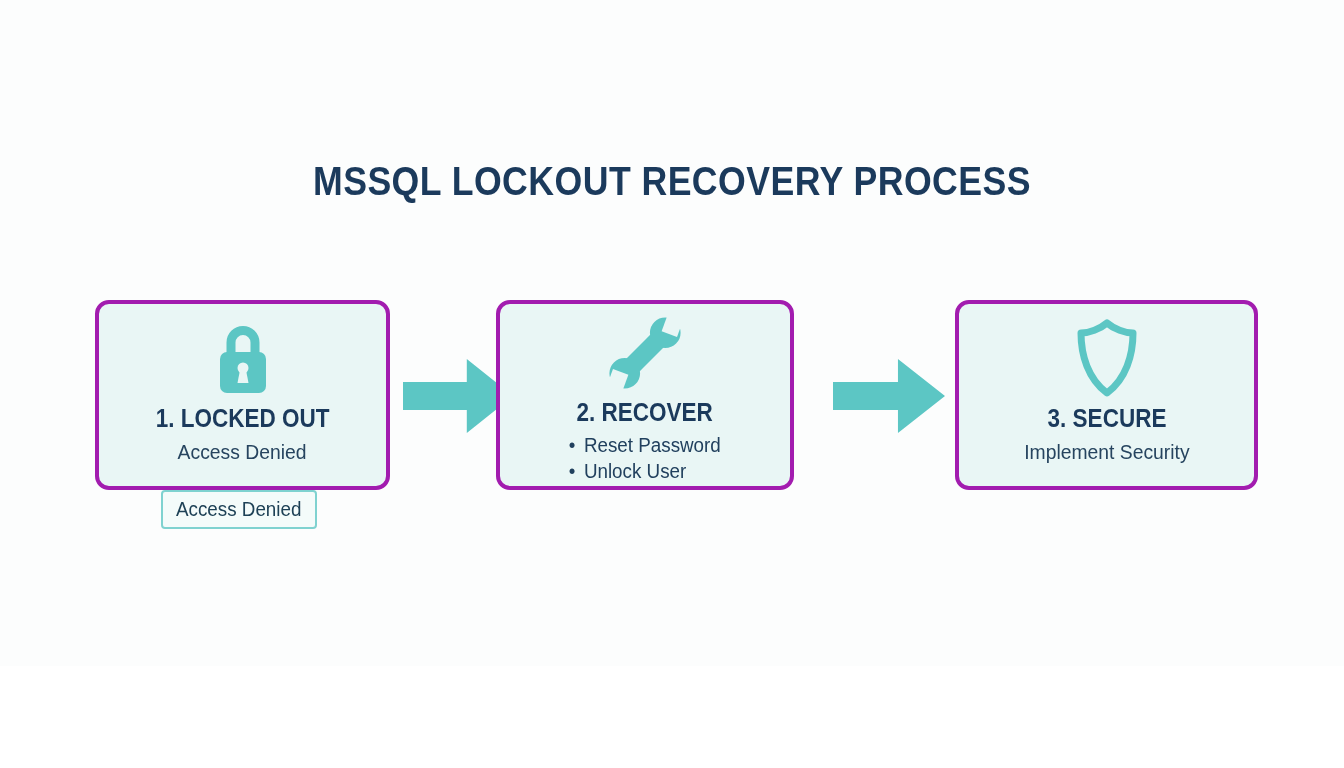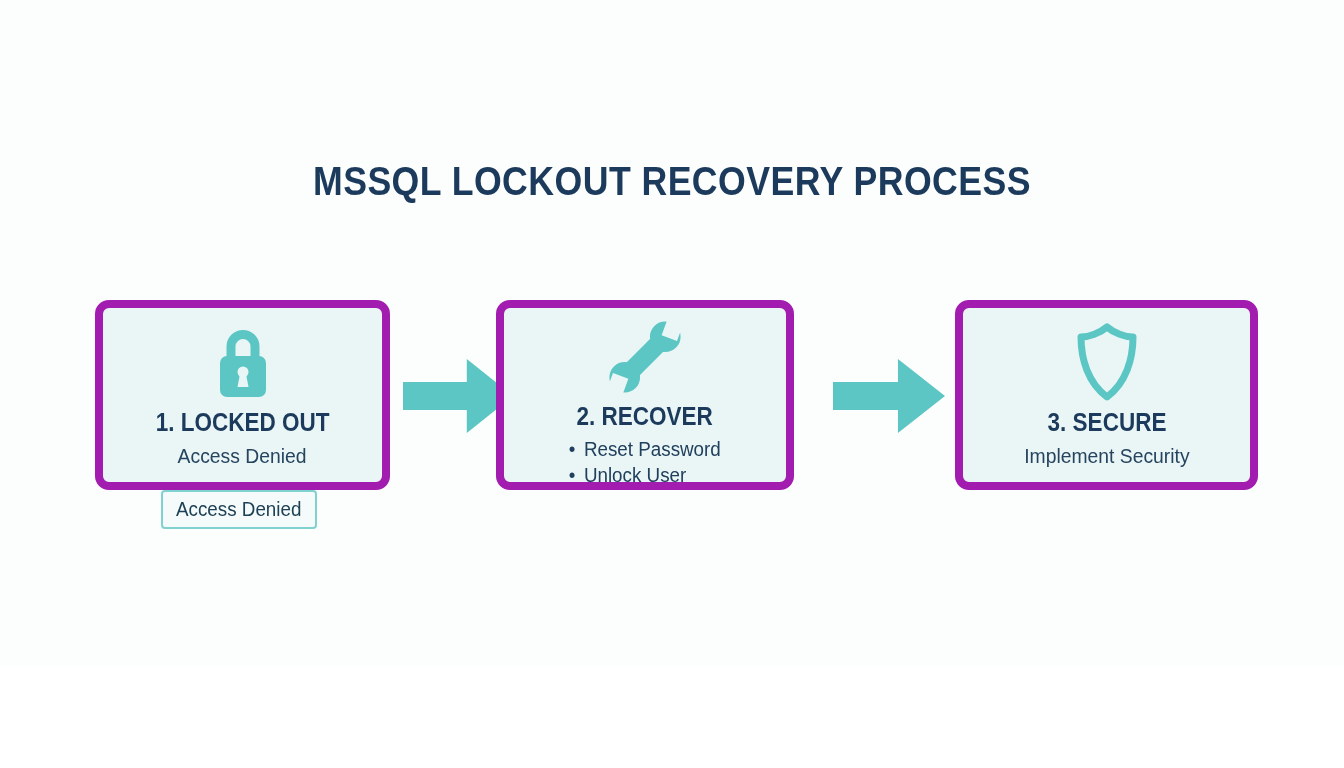--- a/index.html
+++ b/index.html
@@ -19,21 +19,21 @@
     font-size:41px; font-weight:700;
     color:#1b3a5c;
     letter-spacing:0.5px;
     transform:scaleX(0.87);
   }
 
   .step-box {
     position:absolute;
     top:300px; height:190px;
     background:#e9f6f5;
-    border:8px solid #a21caf;
+    border:4px solid #a21caf;
     border-radius:14px;
     display:flex; flex-direction:column; align-items:center;
   }
   .step-1 { left:95px;  width:295px; }
   .step-2 { left:496px; width:298px; }
   .step-3 { left:955px; width:303px; }
 
   .icon-wrap {
     height:84px; margin-top:12px;
     display:flex; align-items:center; justify-content:center;

